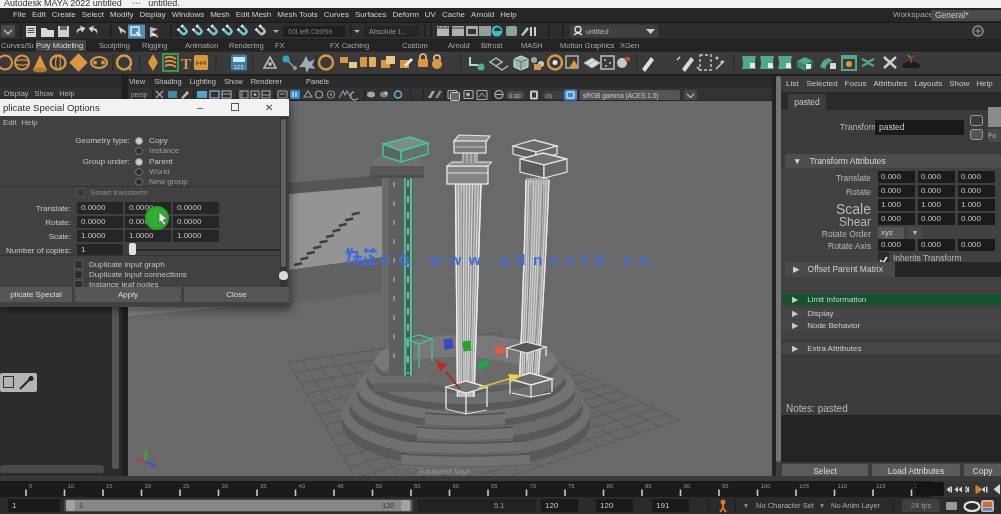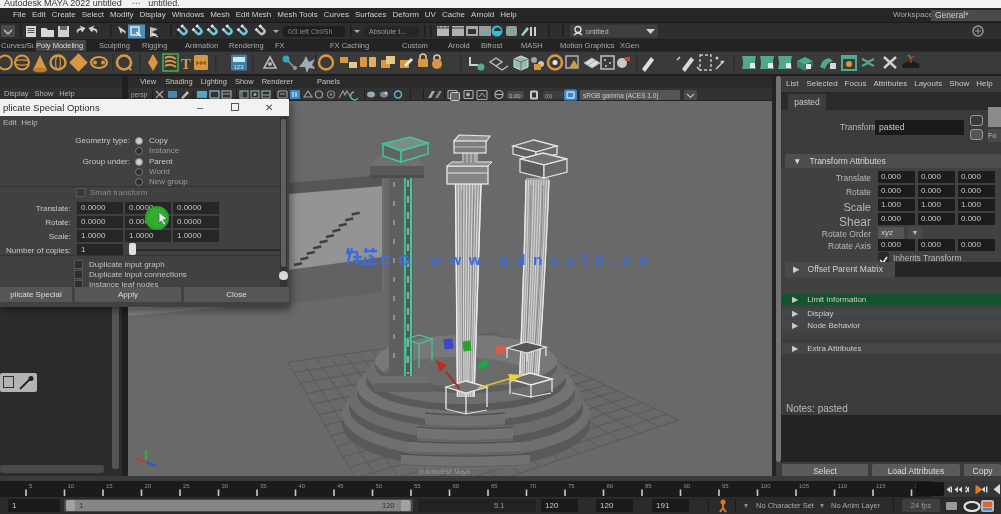--- a/index.html
+++ b/index.html
@@ -233,21 +233,21 @@
    <div class="abs" style="left:3px;top:3px;width:11px;height:12px;border:1.5px solid #333"></div>
    <svg class="abs" style="left:18px;top:2px" width="17" height="16">
           <path d="M2 14L13 3" stroke="#222" stroke-width="1.8"></path>
           <circle cx="13" cy="3.5" r="2.5" fill="#222"></circle>
         </svg>
  </div>
 </div>
 <div class="abs" style="left:122px;top:76px;width:6px;height:403px;background:#202020"></div>
 
 <div class="abs" style="left:128px;top:76px;width:644px;height:12px;background:#2b2b2b;color:#c4c4c4;font-size:7.5px;line-height:12px;white-space:nowrap">
-<span style="margin-left:12px">View</span><span style="margin-left:9px">Shading</span><span style="margin-left:8px">Lighting</span><span style="margin-left:8px">Show</span><span style="margin-left:8px">Renderer</span><span style="margin-left:24px">Panels</span>
+<span style="margin-left:1px">View</span><span style="margin-left:9px">Shading</span><span style="margin-left:8px">Lighting</span><span style="margin-left:8px">Show</span><span style="margin-left:8px">Renderer</span><span style="margin-left:24px">Panels</span>
 </div>
 <svg style="position:absolute;left:128px;top:88px" width="644" height="13" viewBox="0 0 644 13">
       <rect width="644" height="13" fill="#323232"></rect>
       <rect y="12" width="644" height="1" fill="#242424"></rect>
       <text x="3" y="9" font-size="6.5" fill="#aaa" font-family="Liberation Sans, sans-serif">persp</text>
       <rect x="24" y="1.5" width="1" height="10" fill="#1e1e1e"></rect>
       <path d="M28 3l7 7M35 3l-7 7" stroke="#b0b0b0" stroke-width="1.2"></path>
       <rect x="40" y="3" width="9" height="7" fill="#4888b0"></rect>
       <path d="M53 10l6-7l2 2l-6 6z" fill="#c0c0c0"></path>
       <rect x="65" y="1.5" width="1" height="10" fill="#1e1e1e"></rect>
@@ -423,21 +423,21 @@
 
   <div class="abs" style="left:4px;top:78px;width:216px;height:14px;background:#4d4d4d;border-radius:2px 2px 0 0;color:#d8d8d8;font-size:8.5px;line-height:14px"><span style="margin-left:8px">▼</span><span style="margin-left:8px">Transform Attributes</span></div>
 <div class="abs" style="right:130px;top:97px;color:#b8b8b8;font-size:8.5px">Translate</div>
       <div class="abs" style="left:97px;top:95px;width:37px;height:12px;background:#1c1c1c;color:#c8c8c8;font-size:8px;line-height:12px;padding-left:3px">0.000</div>
       <div class="abs" style="left:137px;top:95px;width:37px;height:12px;background:#1c1c1c;color:#c8c8c8;font-size:8px;line-height:12px;padding-left:3px">0.000</div>
       <div class="abs" style="left:177px;top:95px;width:37px;height:12px;background:#1c1c1c;color:#c8c8c8;font-size:8px;line-height:12px;padding-left:3px">0.000</div>
       <div class="abs" style="right:130px;top:111px;color:#b8b8b8;font-size:8.5px">Rotate</div>
       <div class="abs" style="left:97px;top:109px;width:37px;height:12px;background:#1c1c1c;color:#c8c8c8;font-size:8px;line-height:12px;padding-left:3px">0.000</div>
       <div class="abs" style="left:137px;top:109px;width:37px;height:12px;background:#1c1c1c;color:#c8c8c8;font-size:8px;line-height:12px;padding-left:3px">0.000</div>
       <div class="abs" style="left:177px;top:109px;width:37px;height:12px;background:#1c1c1c;color:#c8c8c8;font-size:8px;line-height:12px;padding-left:3px">0.000</div>
-      <div class="abs" style="right:130px;top:125px;color:#b8b8b8;font-size:11px">Scale</div>
+      <div class="abs" style="right:130px;top:125px;color:#b8b8b8;font-size:14px">Scale</div>
       <div class="abs" style="left:97px;top:123px;width:37px;height:12px;background:#1c1c1c;color:#c8c8c8;font-size:8px;line-height:12px;padding-left:3px">1.000</div>
       <div class="abs" style="left:137px;top:123px;width:37px;height:12px;background:#1c1c1c;color:#c8c8c8;font-size:8px;line-height:12px;padding-left:3px">1.000</div>
       <div class="abs" style="left:177px;top:123px;width:37px;height:12px;background:#1c1c1c;color:#c8c8c8;font-size:8px;line-height:12px;padding-left:3px">1.000</div>
       <div class="abs" style="right:130px;top:139px;color:#b8b8b8;font-size:12px">Shear</div>
       <div class="abs" style="left:97px;top:137px;width:37px;height:12px;background:#1c1c1c;color:#c8c8c8;font-size:8px;line-height:12px;padding-left:3px">0.000</div>
       <div class="abs" style="left:137px;top:137px;width:37px;height:12px;background:#1c1c1c;color:#c8c8c8;font-size:8px;line-height:12px;padding-left:3px">0.000</div>
       <div class="abs" style="left:177px;top:137px;width:37px;height:12px;background:#1c1c1c;color:#c8c8c8;font-size:8px;line-height:12px;padding-left:3px">0.000</div>
       <div class="abs" style="right:130px;top:153px;color:#b8b8b8;font-size:8.5px">Rotate Order</div>
       <div class="abs" style="left:97px;top:151px;width:26px;height:12px;background:#555;color:#ccc;font-size:8px;line-height:12px;padding-left:3px">xyz</div>
       <div class="abs" style="left:127px;top:151px;width:14px;height:12px;background:#4a4a4a;color:#bbb;font-size:7px;line-height:12px;text-align:center">▼</div>

